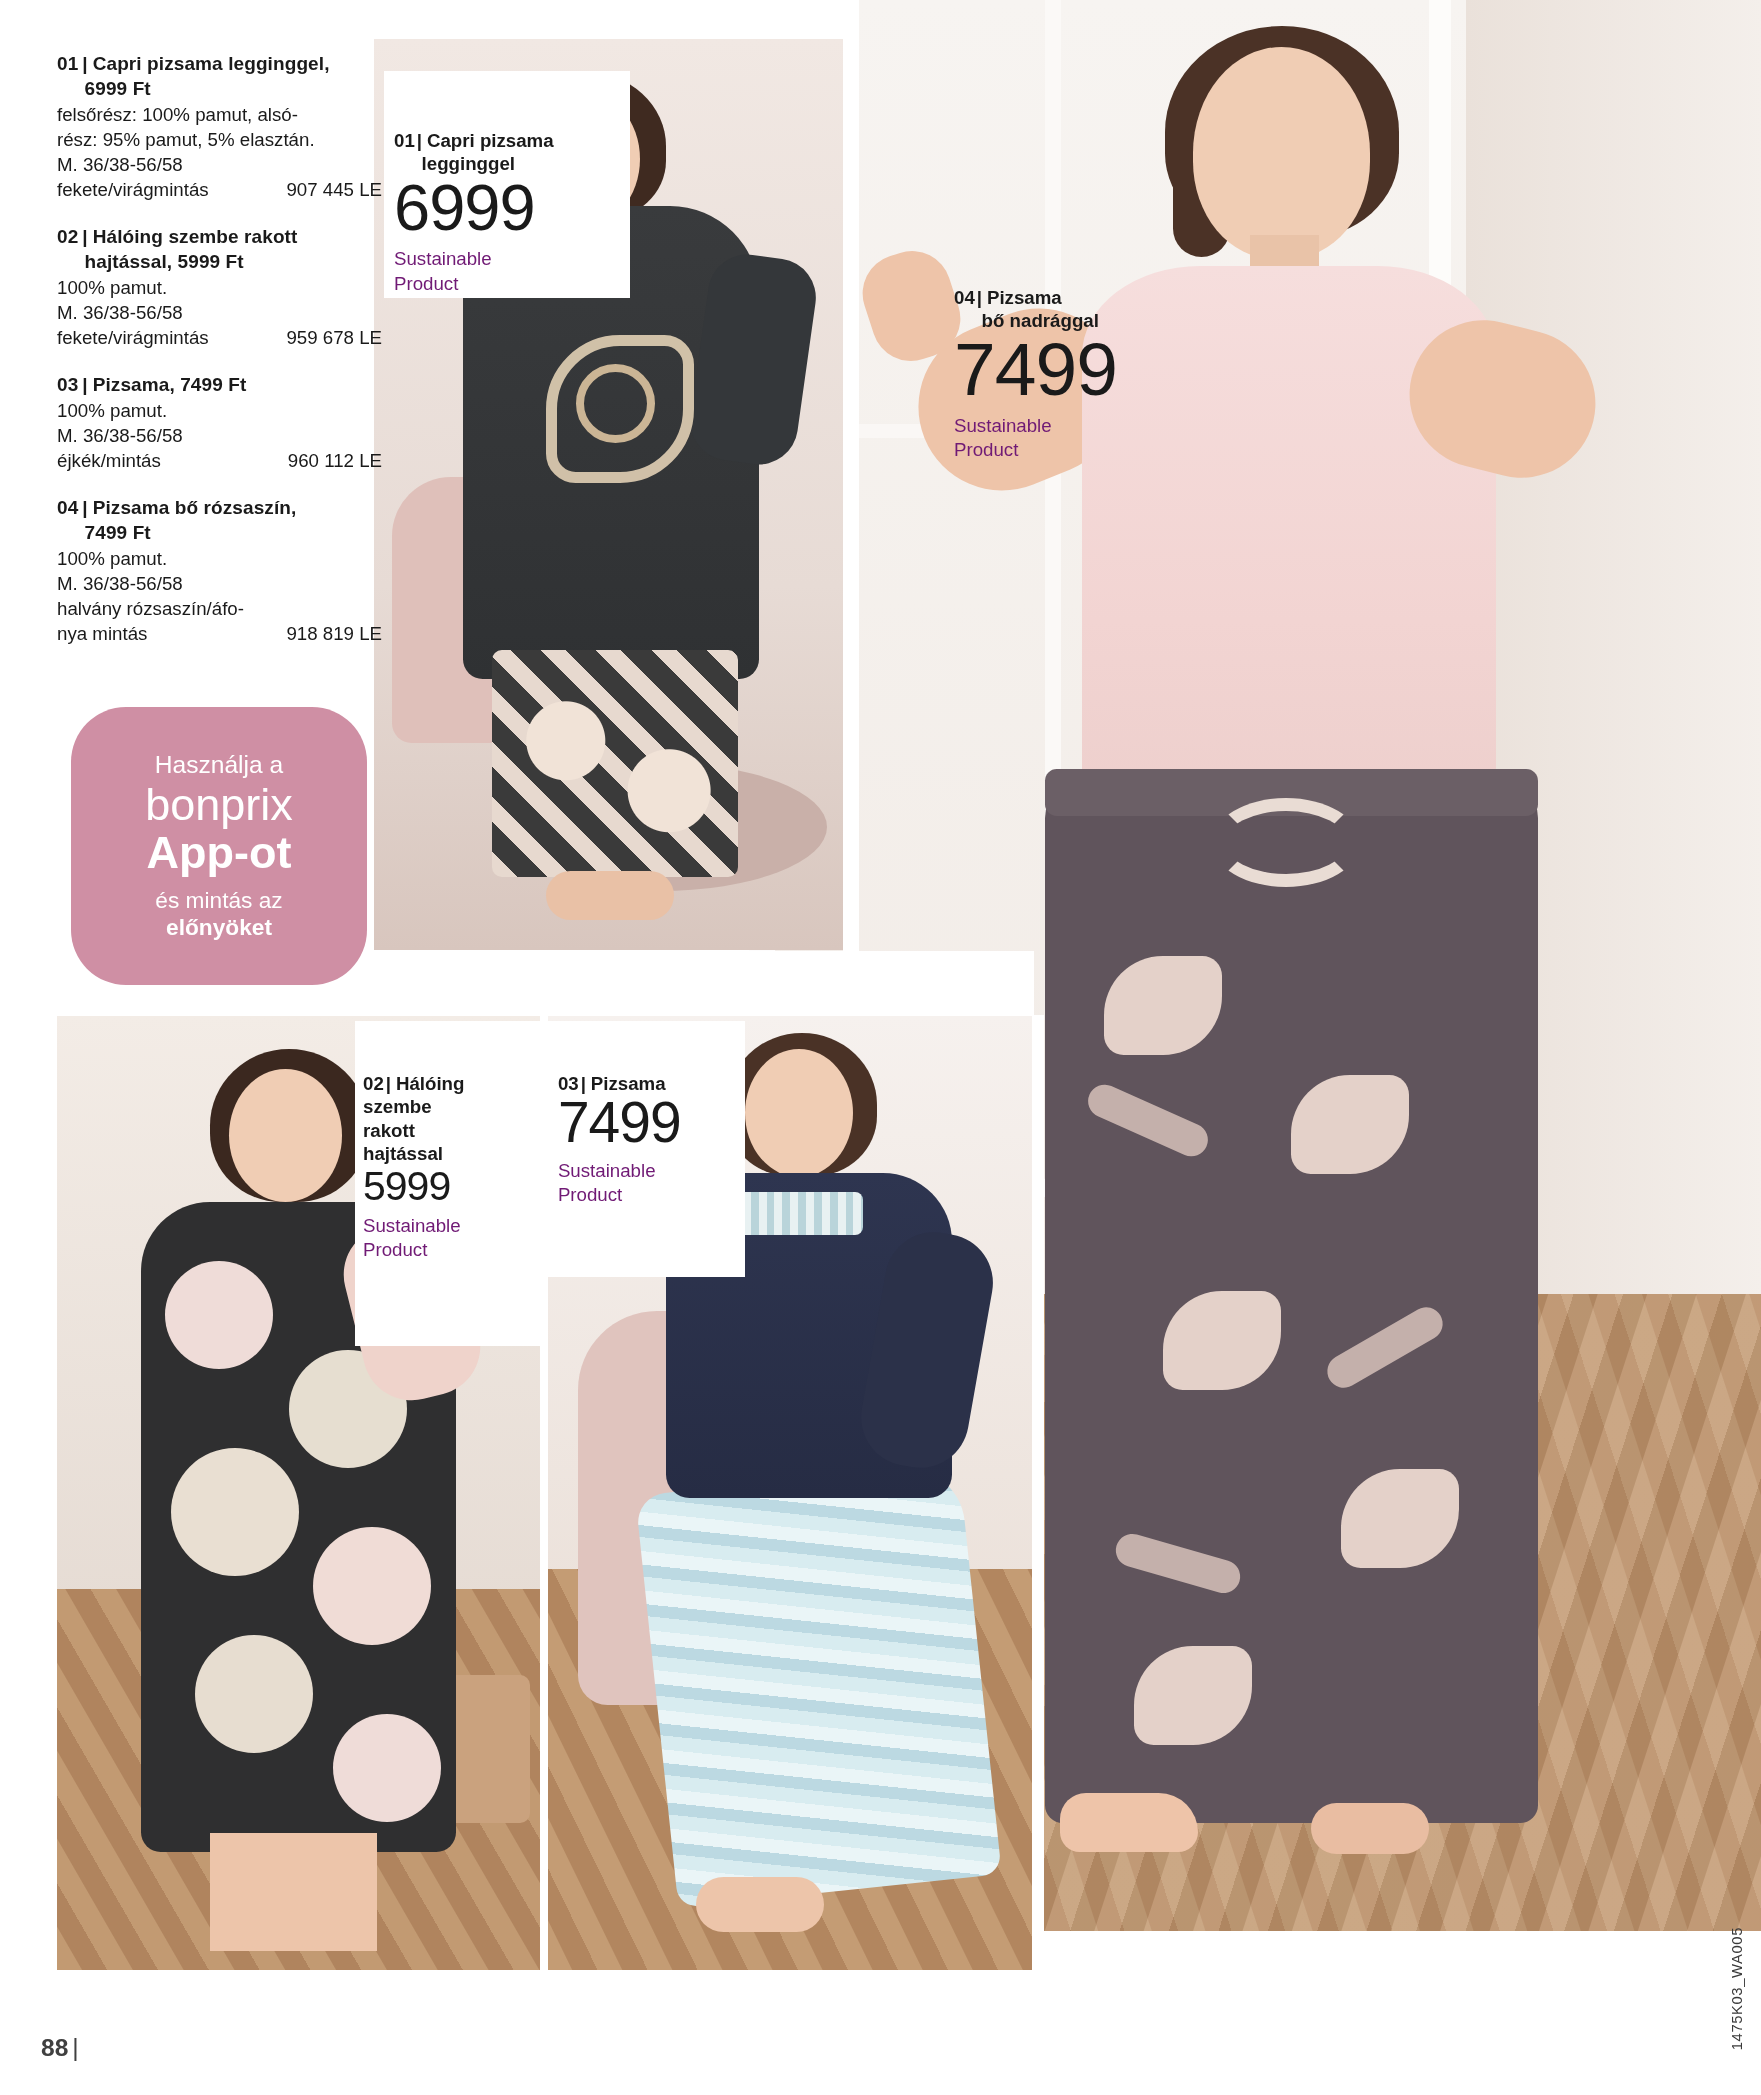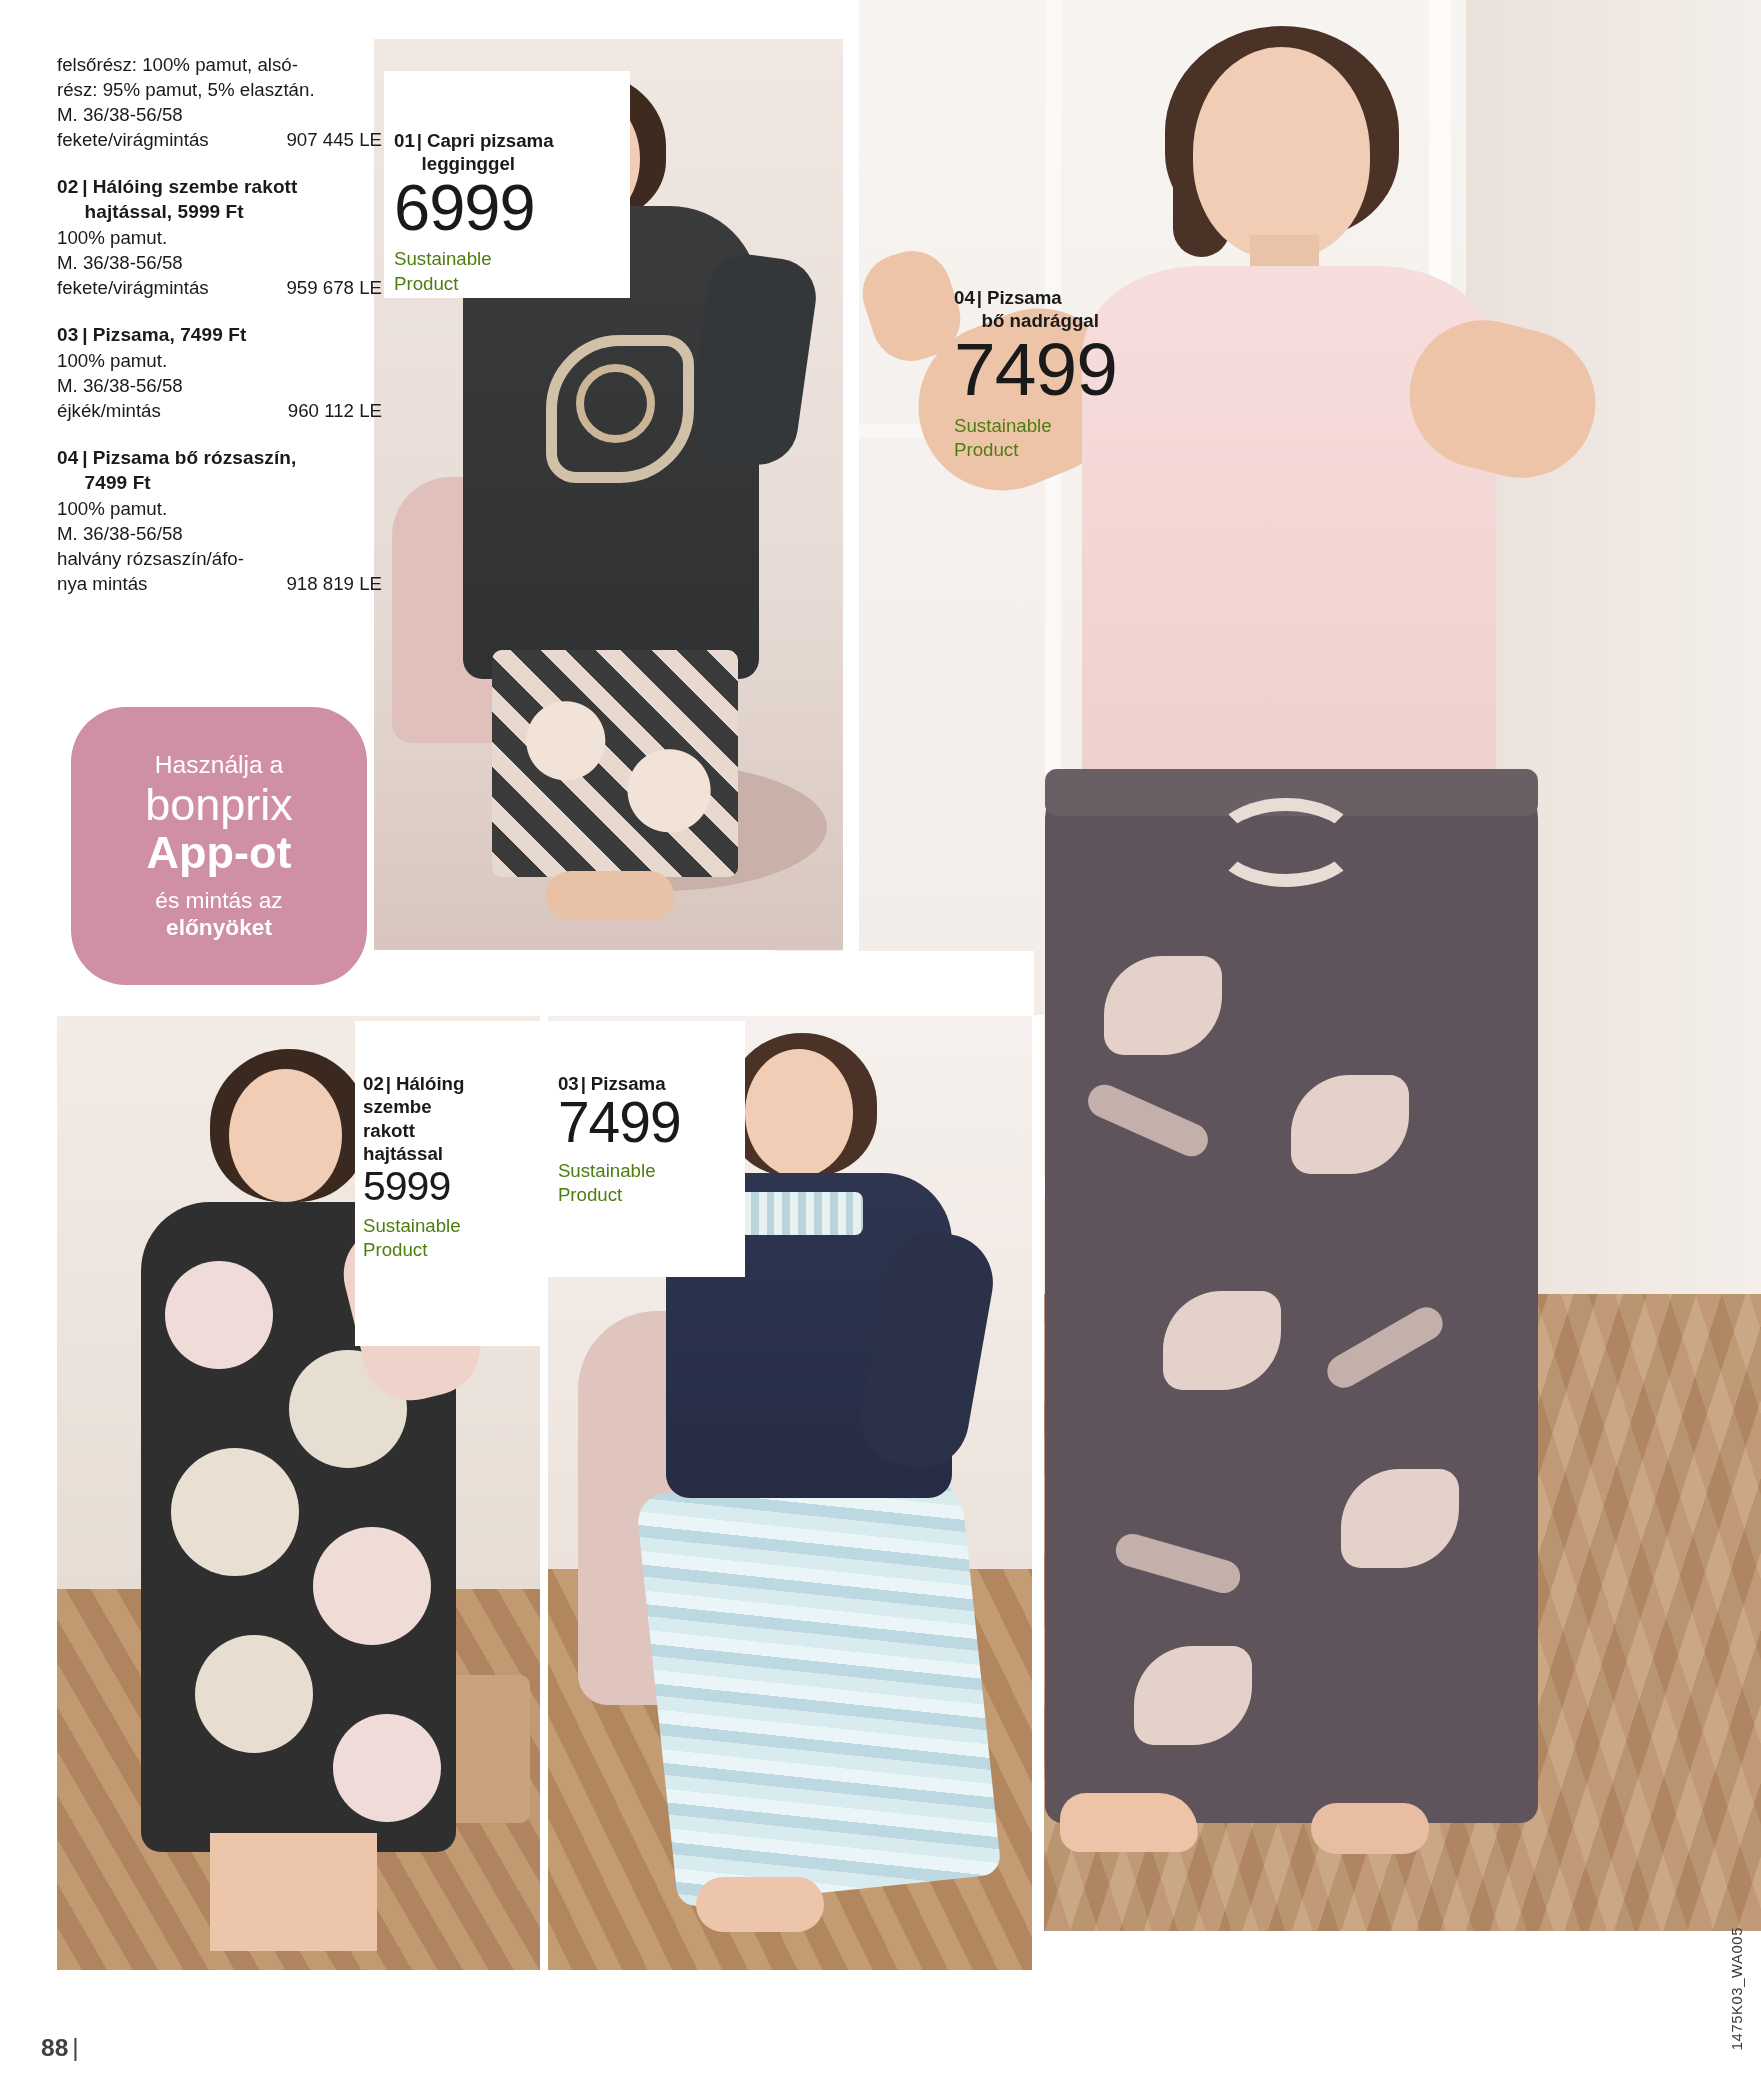--- a/index.html
+++ b/index.html
@@ -175,21 +175,21 @@
   #appbadge .l2 { font-size: 45px; font-weight: 400; line-height: 1.06; }
   #appbadge .l3 { font-size: 45px; font-weight: 700; line-height: 1.06; margin-bottom: 9.9px; }
   #appbadge .l4 { font-size: 22.7px; }
   #appbadge .l5 { font-size: 22.7px; font-weight: 700; }
 
   
   .callout { position: absolute; margin-top: 42px; }
   .callout .cap { font-size: 18.7px; font-weight: bold; line-height: 1.25; }
   .callout .cap .bar { padding: 0 4.9px 0 2px; }
   .callout .price { font-size: 65px; line-height: .98; font-weight: 400; letter-spacing: -1px; }
-  .callout .sust { font-size: 18.7px; line-height: 1.3; margin-top: 7.9px; color:#4d7c0f; }
+  .callout .sust { font-size: 18.7px; line-height: 1.3; margin-top: 7.9px; color:#701a75; }
 
   #callout01 { left: 394px; top: 87px; width: 246px; }
   #callout04 { left: 954px; top: 244px; width: 296px; }
   #callout04 .price { font-size: 75px; }
   #callout02 { left: 363px; top: 1030px; width: 128px; }
   #callout02 .price { font-size: 41px; }
   #callout03 { left: 548px; top: 1030px; width: 177px; padding-left: 9.9px; }
   #callout03 .price { font-size: 57px; }
 
   
@@ -295,20 +295,24 @@
 <div class="mat" style="left:374px;top:0;width:473px;height:39px;"></div>
 <div class="mat" style="left:843px;top:0;width:15.8px;height:951px;"></div>
 
 <div class="mat" style="left:384px;top:71px;width:246px;height:227px;"></div>
 <div class="mat" style="left:355px;top:1021px;width:187px;height:325px;"></div>
 <div class="mat" style="left:548px;top:1021px;width:197px;height:256px;"></div>
 
 <div id="textcol">
 
   <div class="prod">
+    <div class="head">
+      <span class="num">01</span><span class="bar">|</span><span>Capri pizsama legginggel,</span>
+      <div class="indent">6999 Ft</div>
+    </div>
     <div class="lines">
       <div>felsőrész: 100% pamut, alsó-</div>
       <div>rész: 95% pamut, 5% elasztán.</div>
       <div>M. 36/38-56/58</div>
       <div class="row">
         <span class="left">fekete/virágmintás</span>
         <span class="right">907 445 LE</span>
       </div>
     </div>
   </div>

